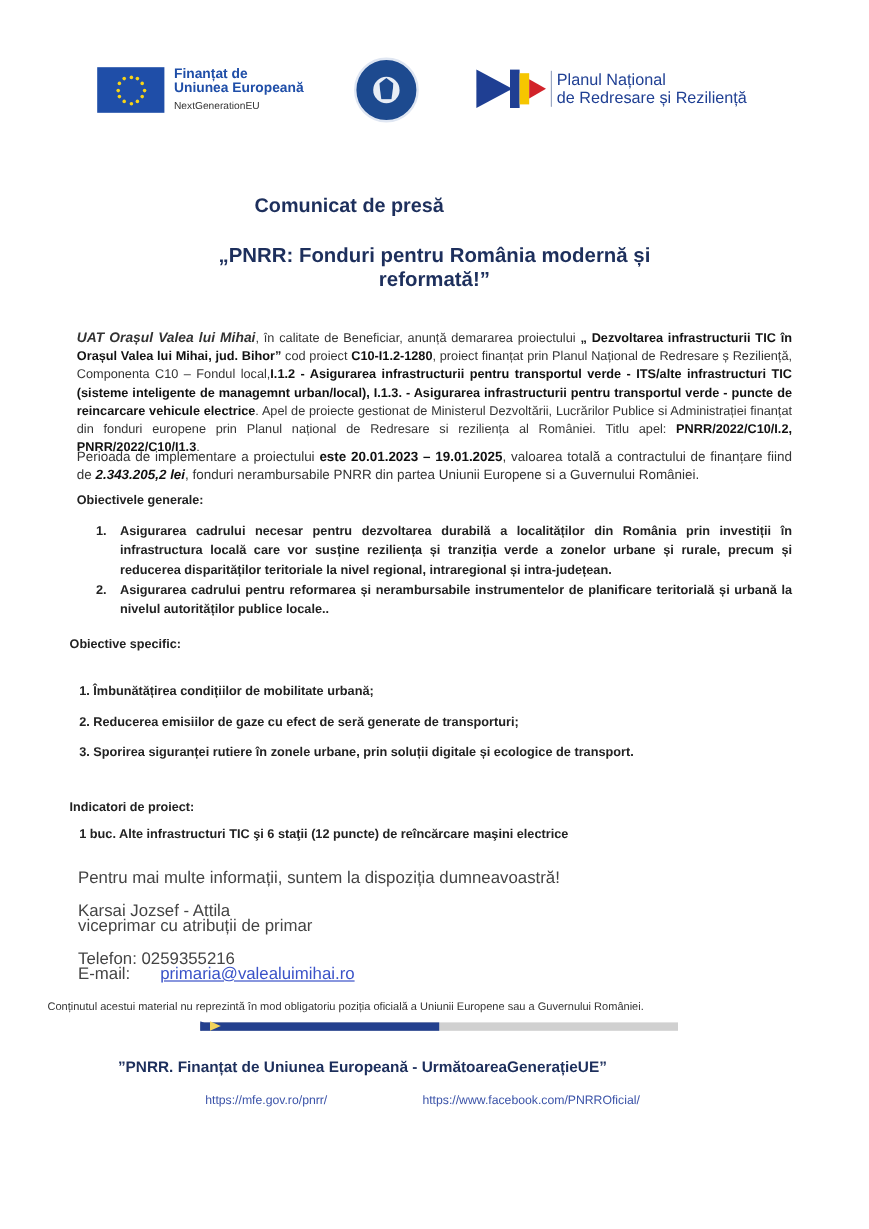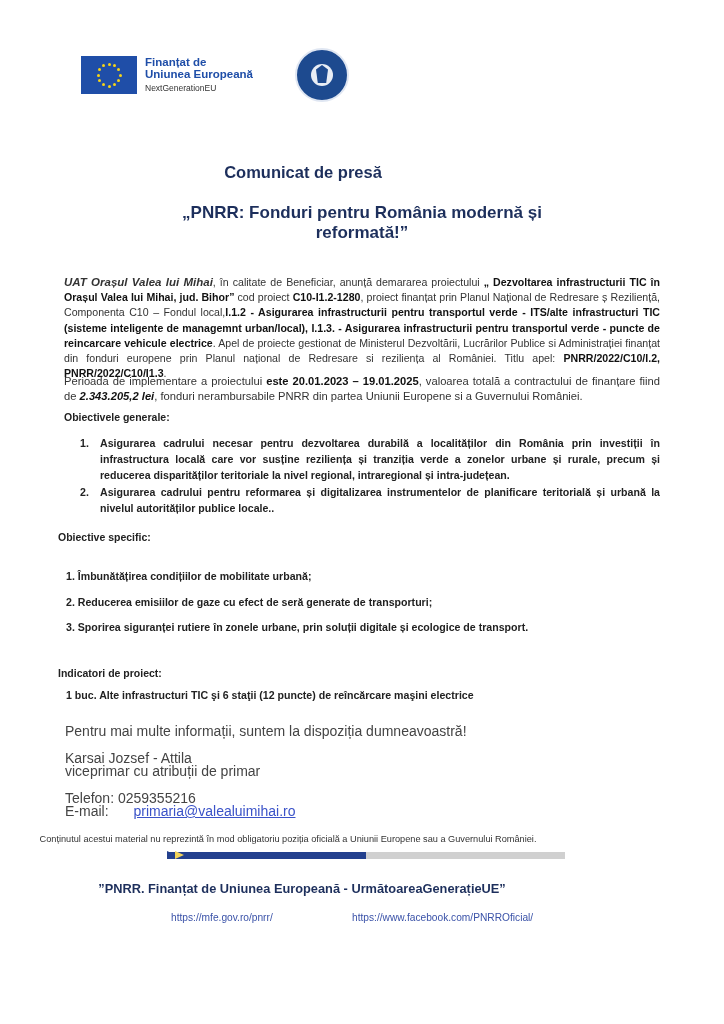--- a/index.html
+++ b/index.html
@@ -19,21 +19,21 @@
 
   .pnrr-logo { position: absolute; left: 397px; top: 10px; display: flex; align-items: center; }
   .pnrr-mark { width: 58px; height: 32px; position: relative; }
   .pnrr-mark .t1 { position: absolute; left: 0; top: 0; width: 0; height: 0; border-top: 16px solid transparent; border-bottom: 16px solid transparent; border-left: 30px solid #1f3f93; }
   .pnrr-mark .t2b { position: absolute; left: 28px; top: 0; width: 8px; height: 32px; background: #1f3f93; }
   .pnrr-mark .t2y { position: absolute; left: 36px; top: 3px; width: 8px; height: 26px; background: #f6c600; }
   .pnrr-mark .t2r { position: absolute; left: 44px; top: 8px; width: 0; height: 0; border-top: 8px solid transparent; border-bottom: 8px solid transparent; border-left: 14px solid #d2232a; }
   .pnrr-sep { width: 1px; height: 30px; background: #9aa7c2; margin: 0 4px 0 4px; }
   .pnrr-text { font-size: 13.5px; color: #1f3f93; line-height: 15px; }
 
-  .title { position: absolute; top: 163px; left: 16px; width: 574px; text-align: center; font-size: 16.5px; font-weight: bold; color: #1d2f5c; }
+  .title { position: absolute; top: 163px; left: 4px; width: 574px; text-align: center; font-size: 16.5px; font-weight: bold; color: #1d2f5c; }
   .subtitle { position: absolute; top: 203px; left: 150px; width: 424px; text-align: center; font-size: 17px; font-weight: bold; color: #1d2f5c; line-height: 20px; }
 
   .para { position: absolute; left: 64px; width: 596px; font-size: 10.6px; line-height: 15.2px; text-align: justify; color: #333; }
   .p1 { top: 275px; }
   .p2 { top: 374px; font-size: 11.2px; line-height: 14.5px; }
   .p1 b, .p2 b { color: #111; }
   .uat { font-weight: bold; font-style: italic; font-size: 11.5px; }
 
   .section-h { position: absolute; font-size: 10.5px; font-weight: bold; color: #222; }
   .h-gen { top: 411px; left: 64px; }
@@ -88,38 +88,51 @@
     <div class="eu-text">
       <span class="l1">Finanțat de</span>
       <span class="l2">Uniunea Europeană</span>
       <span class="l3">NextGenerationEU</span>
     </div>
   </div>
   <div class="gov-logo">
     <div class="inner"></div>
     <div class="eagle"></div>
   </div>
+  <div class="pnrr-logo">
+    <div class="pnrr-mark">
+      <div class="t1"></div>
+        <div class="t2b"></div>
+        <div class="t2y"></div>
+        <div class="t2r"></div>
+    </div>
+    <div class="pnrr-sep"></div>
+    <div class="pnrr-text">
+      <div>Planul Național</div>
+      <div>de Redresare și Reziliență</div>
+    </div>
+  </div>
 </div>
 
 <div class="title">Comunicat de presă</div>
 <div class="subtitle">„PNRR: Fonduri pentru România modernă și reformată!”</div>
 
 <div class="para p1"><span class="uat">UAT Orașul Valea lui Mihai</span><span>, în calitate de Beneficiar, anunță demararea proiectului </span><b>„ Dezvoltarea infrastructurii TIC în Orașul Valea lui Mihai, jud. Bihor”</b><span> cod  proiect </span><b>C10-I1.2-1280</b><span>,  proiect finanțat prin Planul Național de Redresare ș Reziliență, Componenta C10 – Fondul local,</span><b>I.1.2 - Asigurarea infrastructurii pentru transportul verde - ITS/alte infrastructuri TIC (sisteme inteligente de managemnt urban/local), I.1.3. - Asigurarea infrastructurii pentru transportul verde - puncte de reincarcare vehicule electrice</b><span>. Apel de proiecte gestionat de Ministerul Dezvoltării, Lucrărilor Publice si Administrației finanțat din fonduri europene prin Planul național de Redresare si reziliența al României. Titlu apel: </span><b>PNRR/2022/C10/I.2, PNRR/2022/C10/I1.3</b><span>.</span></div>
 
 <div class="para p2"><span>Perioada de implementare a proiectului </span><b>este 20.01.2023 – 19.01.2025</b><span>, valoarea totală a contractului de finanțare fiind de </span><b><i>2.343.205,2 lei</i></b><span>, fonduri nerambursabile PNRR din partea Uniunii Europene si a Guvernului României.</span></div>
 
 <div class="section-h h-gen">Obiectivele generale:</div>
 <div class="gen-list">
   <div class="gen-item">
     <span class="num">1.</span>
     <span class="txt">Asigurarea cadrului necesar pentru dezvoltarea durabilă a localităților din România prin investiții în infrastructura locală care vor susține reziliența și tranziția verde a zonelor urbane și rurale, precum și reducerea disparităților teritoriale la nivel regional, intraregional și intra-județean.</span>
   </div>
   <div class="gen-item">
     <span class="num">2.</span>
-    <span class="txt">Asigurarea cadrului pentru reformarea și digitalizarea instrumentelor de planificare teritorială și urbană la nivelul autorităților publice locale..</span>
+    <span class="txt">Asigurarea cadrului pentru reformarea și nerambursabile instrumentelor de planificare teritorială și urbană la nivelul autorităților publice locale..</span>
   </div>
 </div>
 
 <div class="section-h h-spec">Obiective specific:</div>
 <div class="spec-item s1">1. Îmbunătățirea condițiilor de mobilitate urbană;</div>
 <div class="spec-item s2">2. Reducerea emisiilor de gaze cu efect de seră generate de transporturi;</div>
 <div class="spec-item s3">3. Sporirea siguranței rutiere în zonele urbane, prin soluții digitale și ecologice de transport.</div>
 
 <div class="section-h h-ind">Indicatori de proiect:</div>
 <div class="ind">1 buc. Alte infrastructuri TIC şi 6 staţii (12 puncte) de reîncărcare maşini electrice</div>

